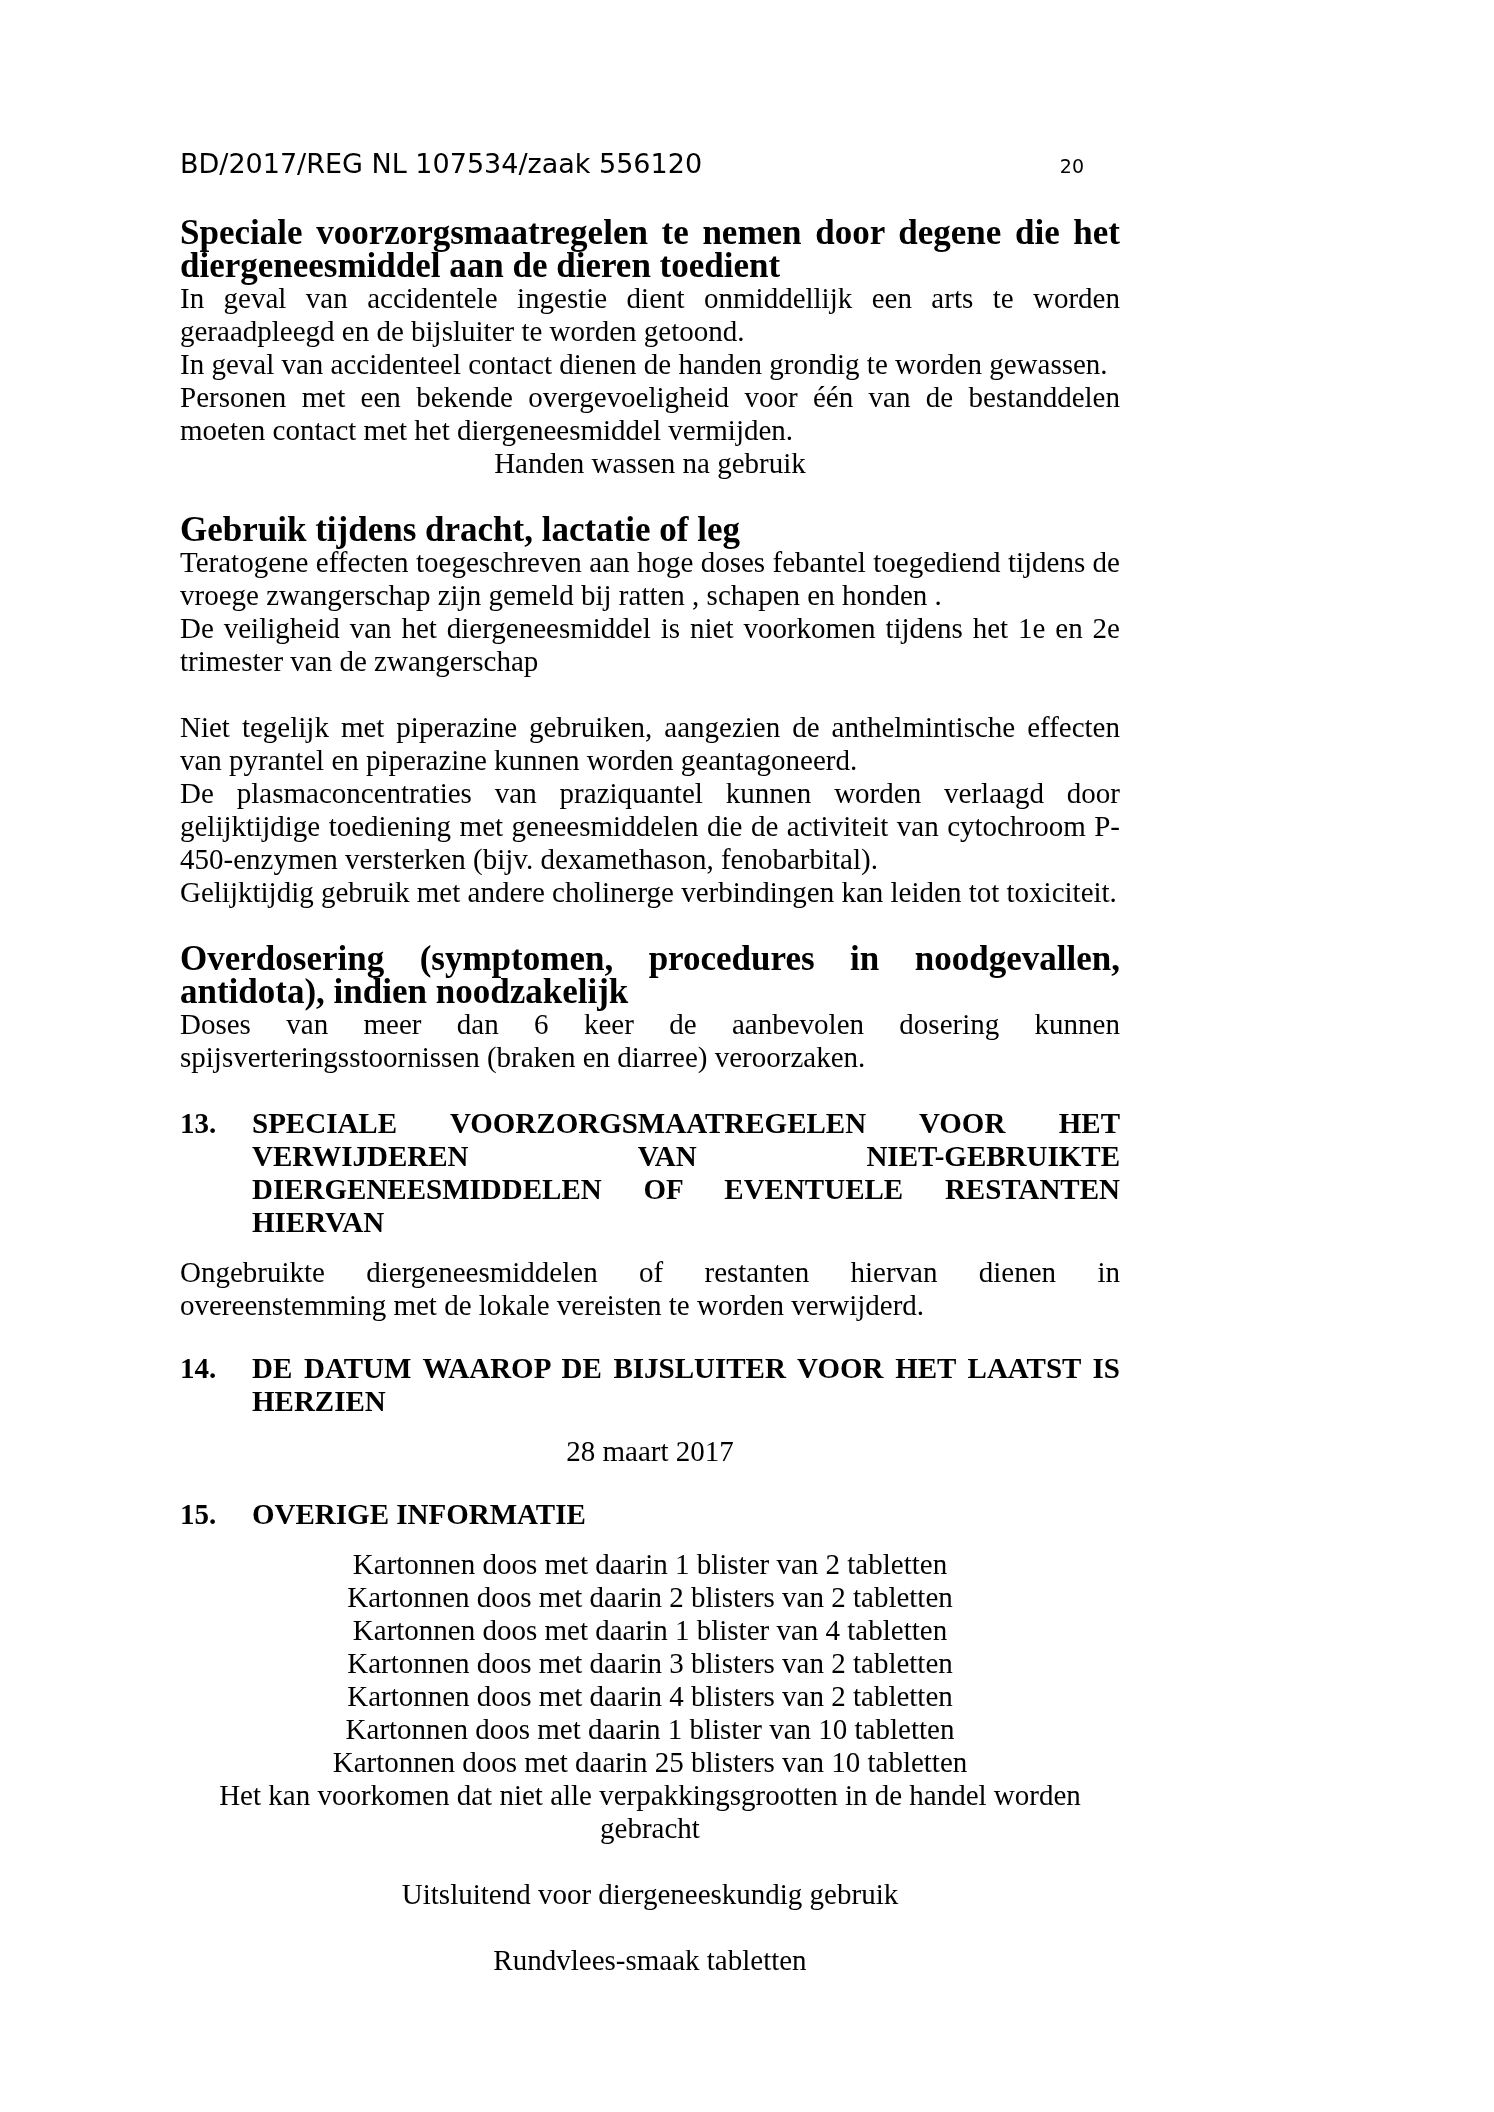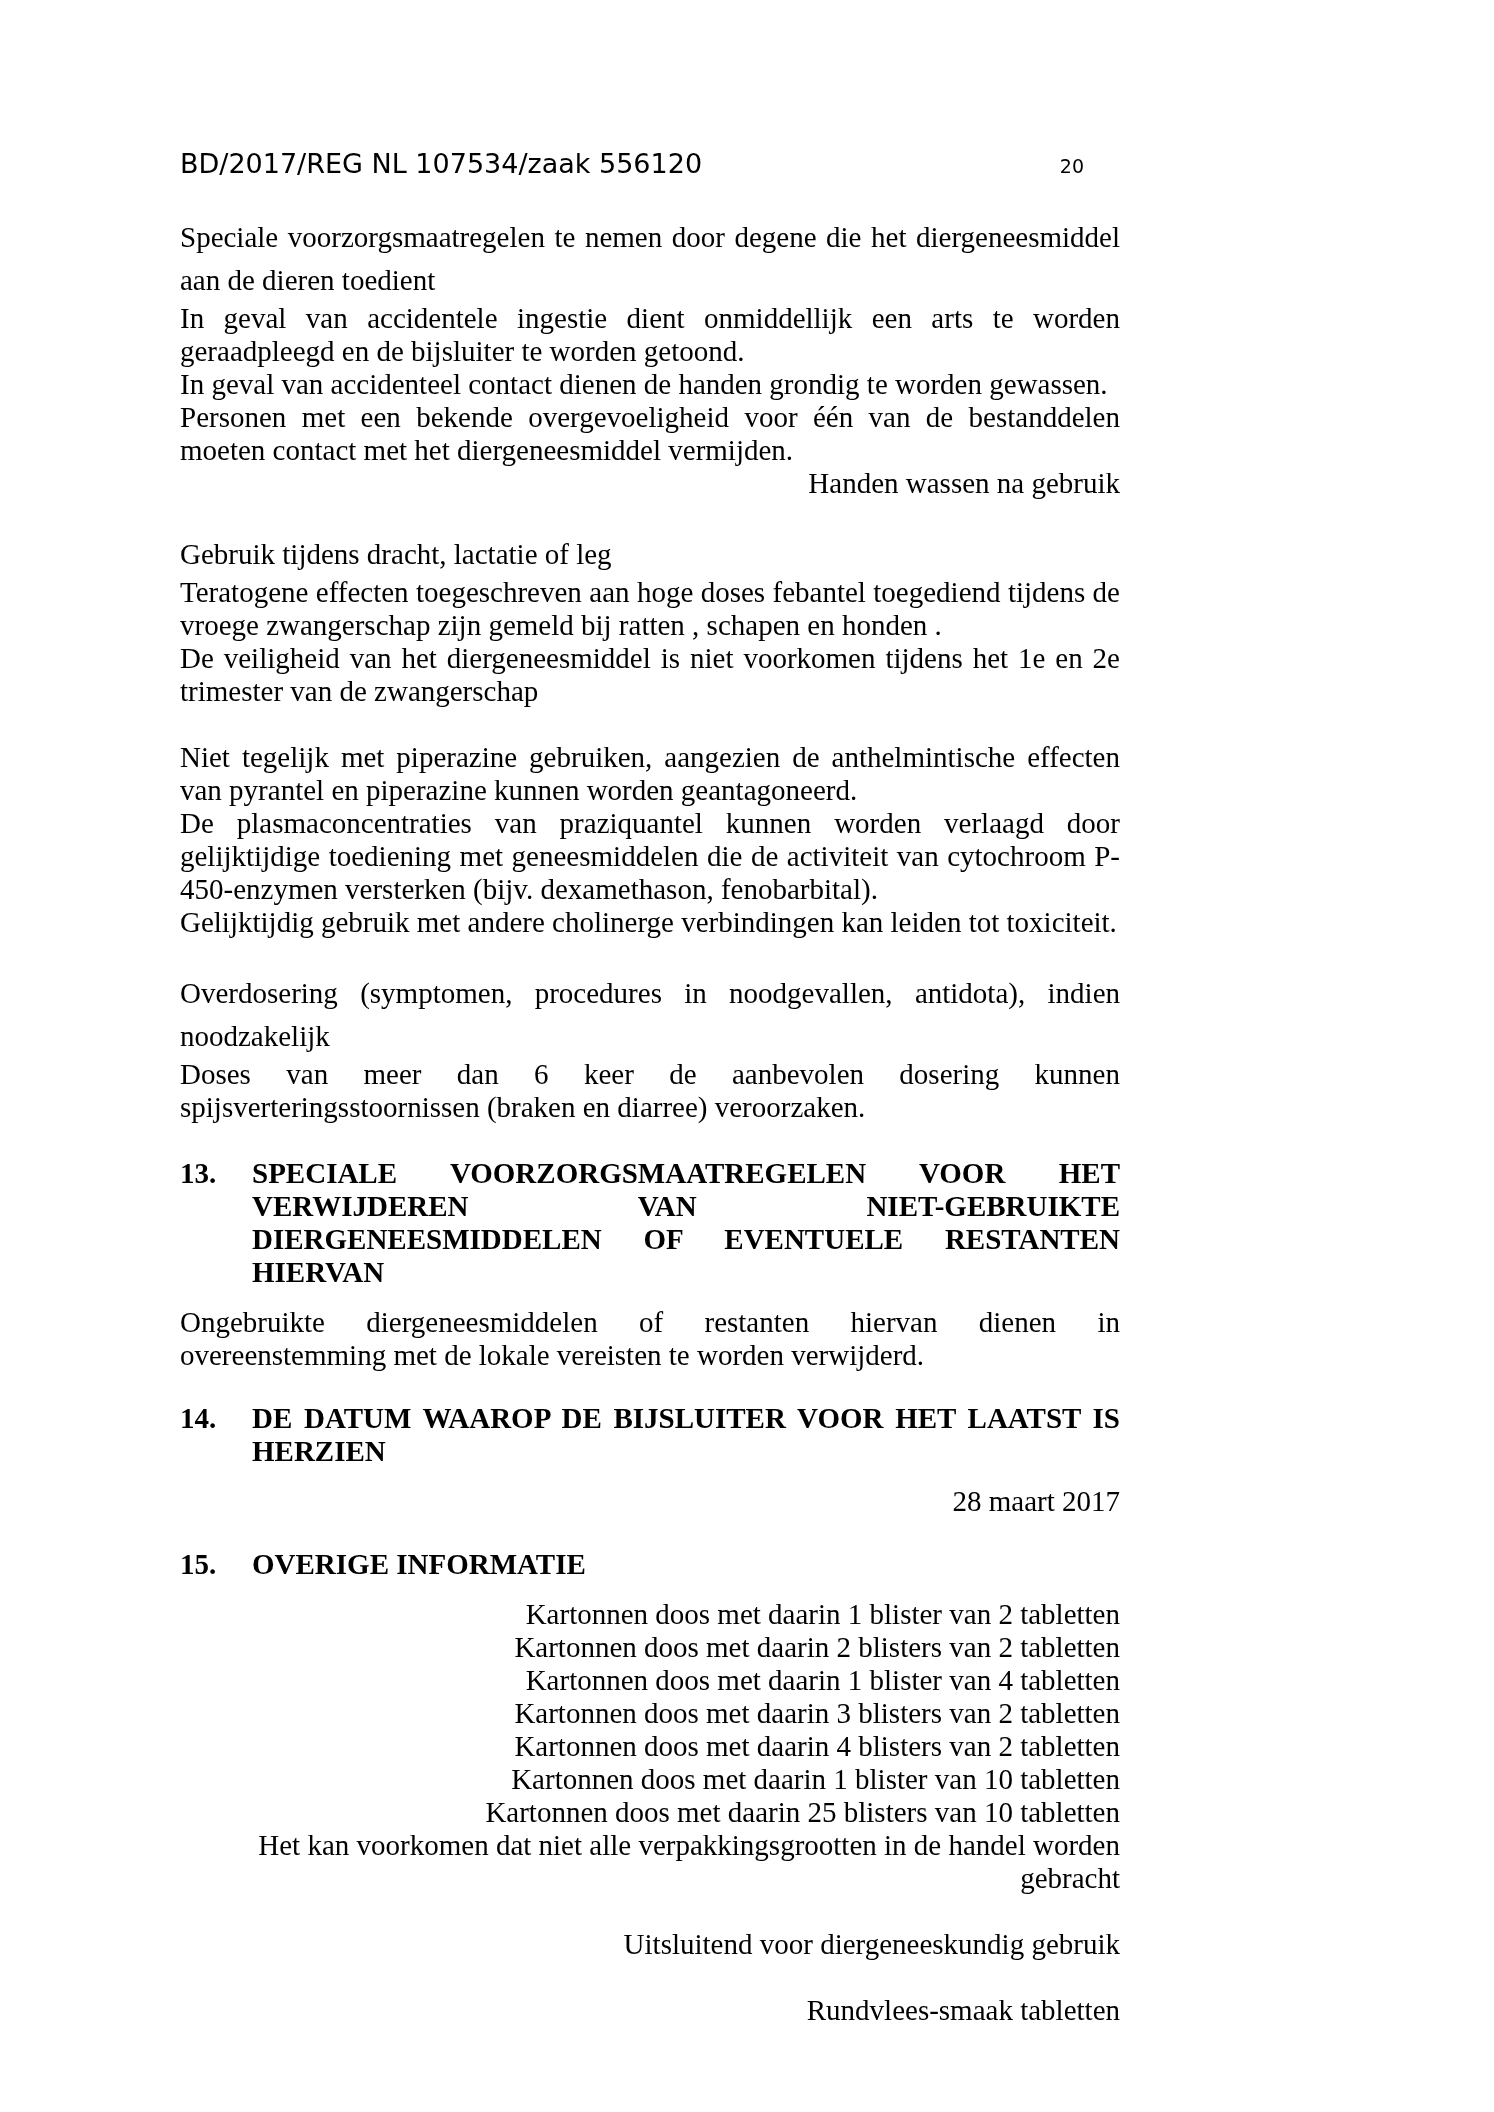--- a/index.html
+++ b/index.html
@@ -25,27 +25,27 @@
     align-items: baseline;
     font-family: "DejaVu Sans", sans-serif;
     font-size: 27px;
     line-height: 33px;
     margin-bottom: 33px;
   }
   .pagenum { padding-right: 36px; font-size: 19px; }
   
   .sec { margin-bottom: 33px; }
   .subhead {
-    font-weight: normal;
-    font-size: 29px;
-    line-height: 43px;
+    font-weight: bold;
+    font-size: 35px;
+    line-height: 33px;
     text-align: justify;
   }
   .para { text-align: justify; }
-  .line { text-align: right; }
+  .line { text-align: center; }
   
   .numsec { margin-top: 30px; }
   .numhead {
     display: flex;
     font-weight: bold;
     margin-bottom: 17px;
   }
   .numhead .num { width: 72px; flex-shrink: 0; }
   .numhead .numtext { flex: 1; text-align: justify; }
   .standalone { margin-top: 33px; }

